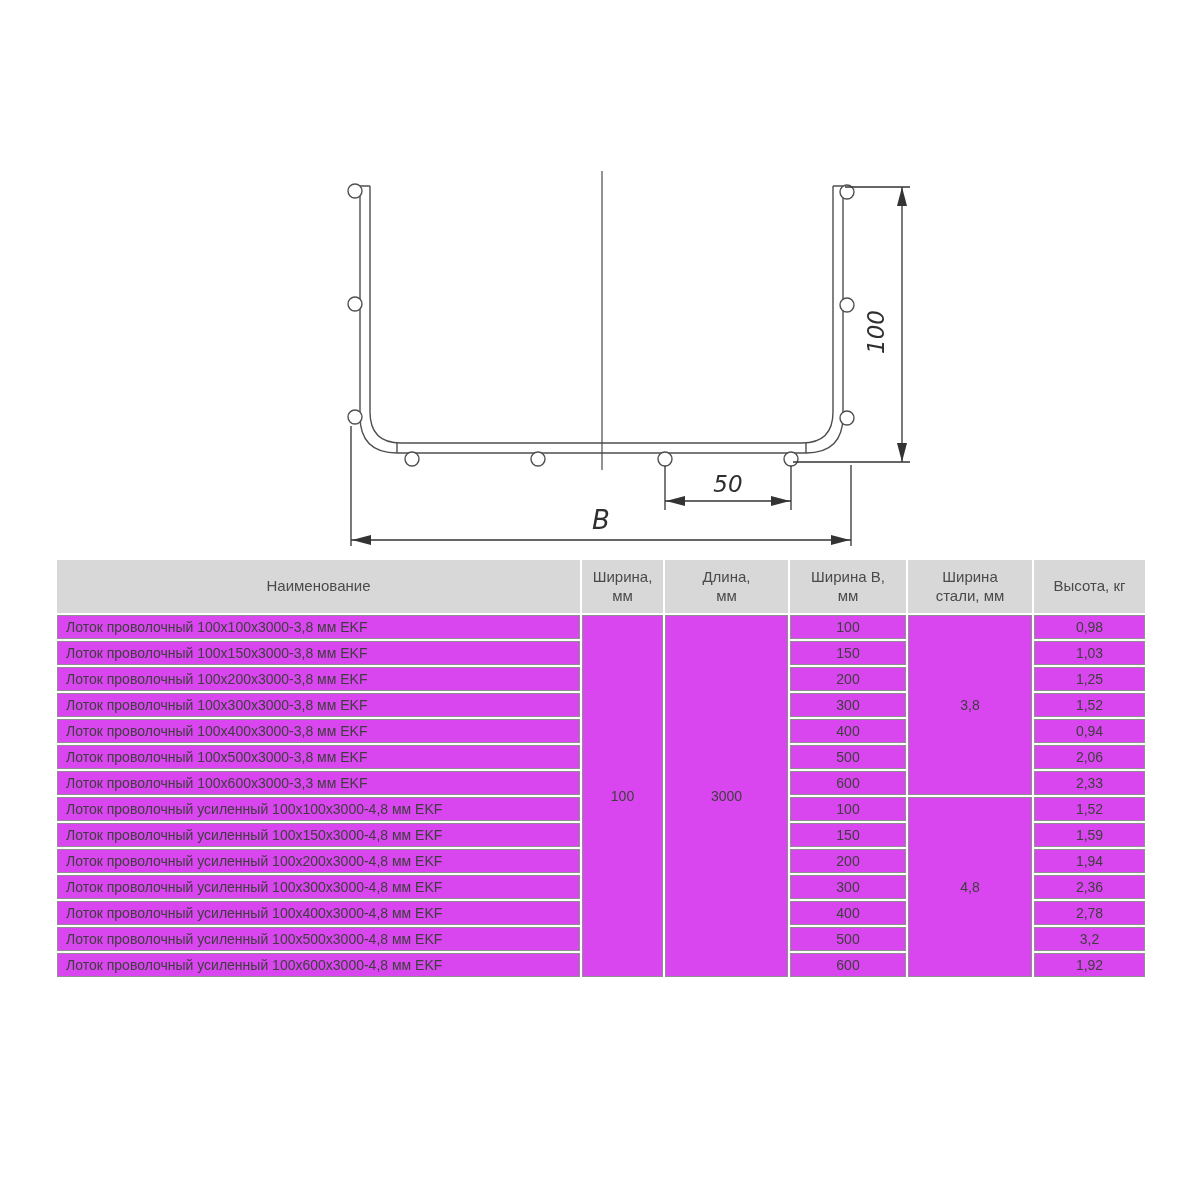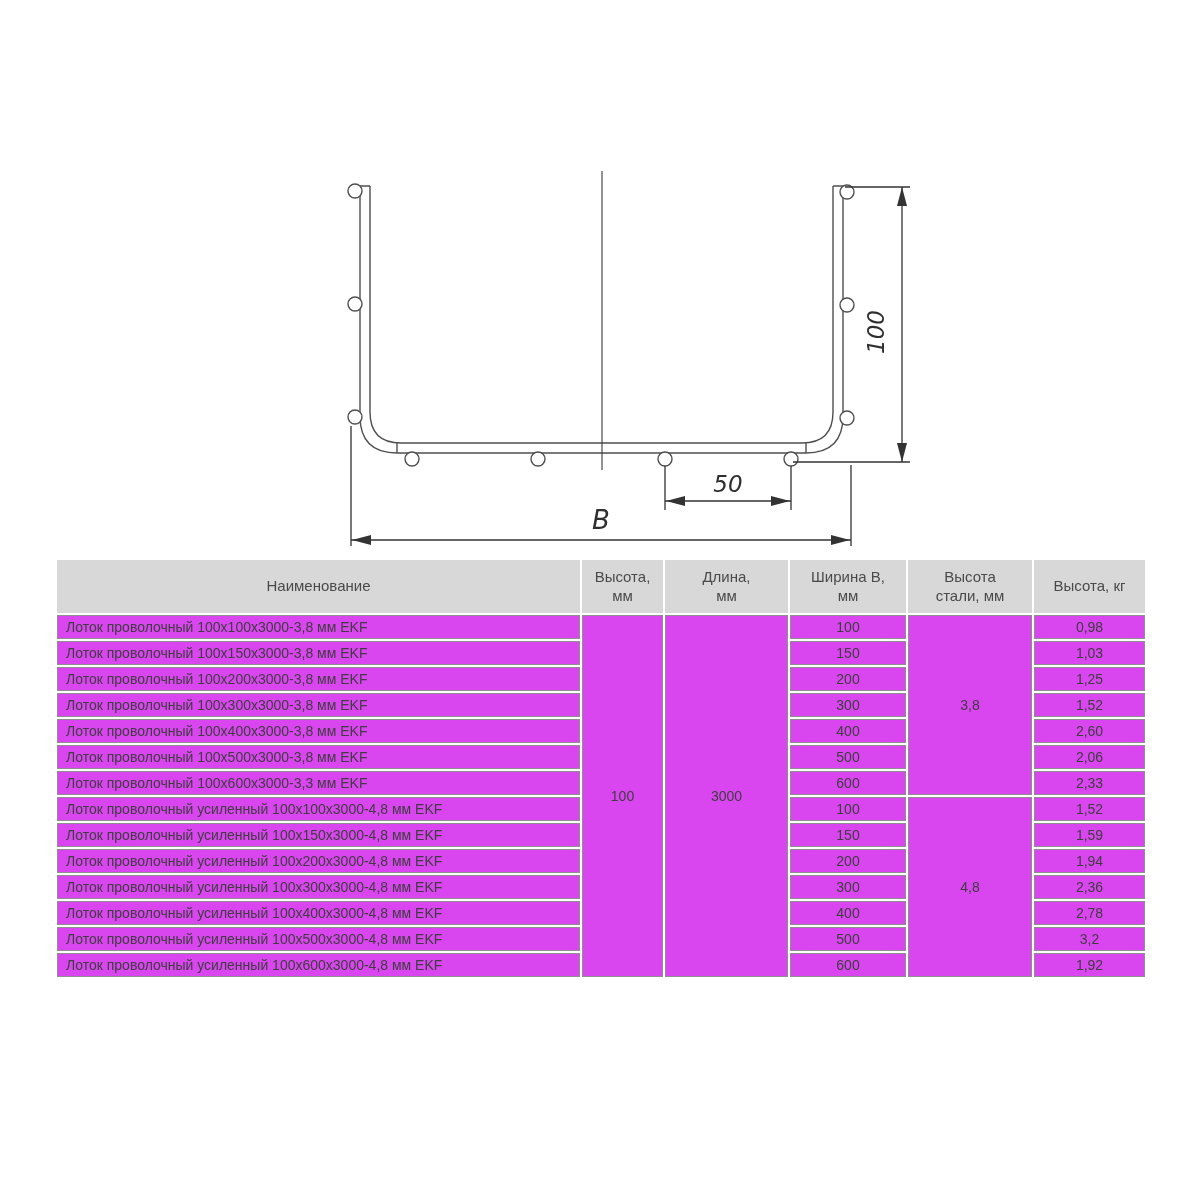--- a/index.html
+++ b/index.html
@@ -115,27 +115,27 @@
       <col style="width:523px">
         <col style="width:81px">
         <col style="width:123px">
       <col style="width:116px">
         <col style="width:124px">
         <col style="width:111px">
     </colgroup>
     <thead>
       <tr>
         <th>Наименование</th>
-        <th>Высота,
+        <th>Ширина,
 мм</th>
         <th>Длина,
 мм</th>
         <th>Ширина В,
 мм</th>
-        <th>Высота
+        <th>Ширина
 стали, мм</th>
         <th>Высота, кг</th>
       </tr>
     </thead>
     <tbody>
         <tr>
           <td class="name">Лоток проволочный 100х100х3000-3,8 мм EKF</td>
           <td class="num" rowspan="14">100</td>
           <td class="num" rowspan="14">3000</td>
           <td class="num">100</td>
@@ -153,21 +153,21 @@
           <td class="num">1,25</td>
         </tr>
         <tr>
           <td class="name">Лоток проволочный 100х300х3000-3,8 мм EKF</td>
           <td class="num">300</td>
           <td class="num">1,52</td>
         </tr>
         <tr>
           <td class="name">Лоток проволочный 100х400х3000-3,8 мм EKF</td>
           <td class="num">400</td>
-          <td class="num">2,60</td>
+          <td class="num">0,94</td>
         </tr>
         <tr>
           <td class="name">Лоток проволочный 100х500х3000-3,8 мм EKF</td>
           <td class="num">500</td>
           <td class="num">2,06</td>
         </tr>
         <tr>
           <td class="name">Лоток проволочный 100х600х3000-3,3 мм EKF</td>
           <td class="num">600</td>
           <td class="num">2,33</td>

